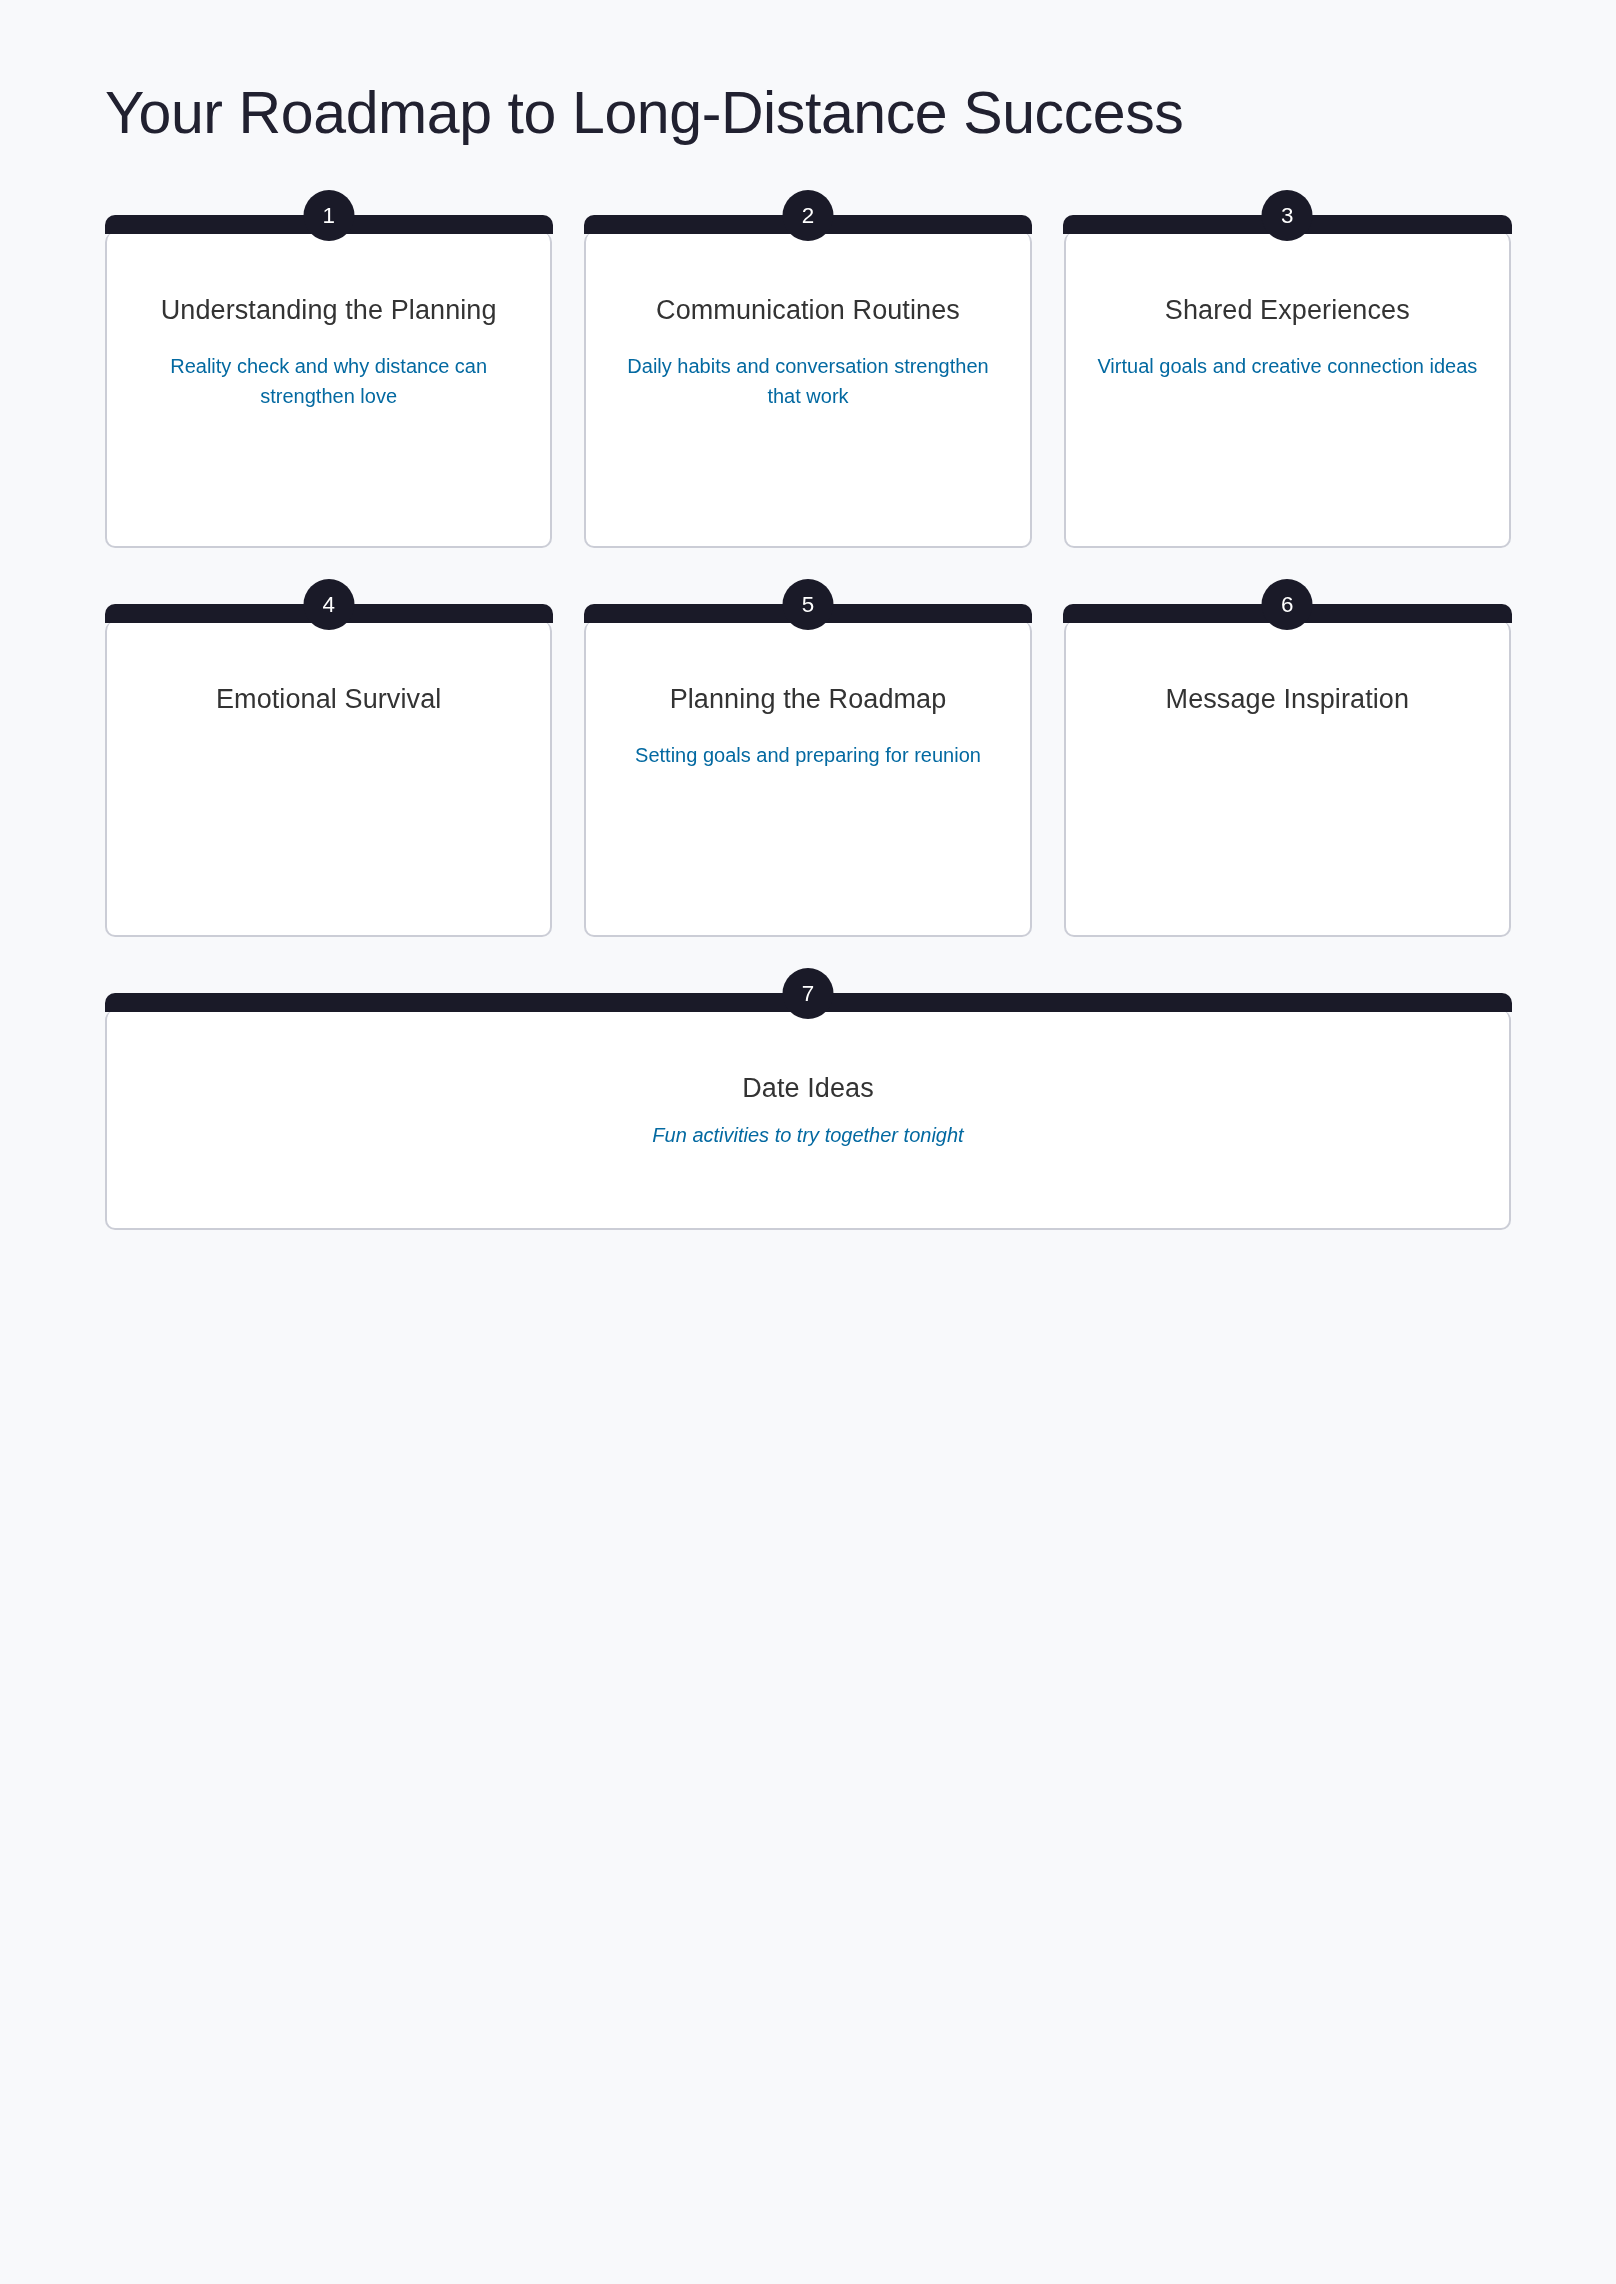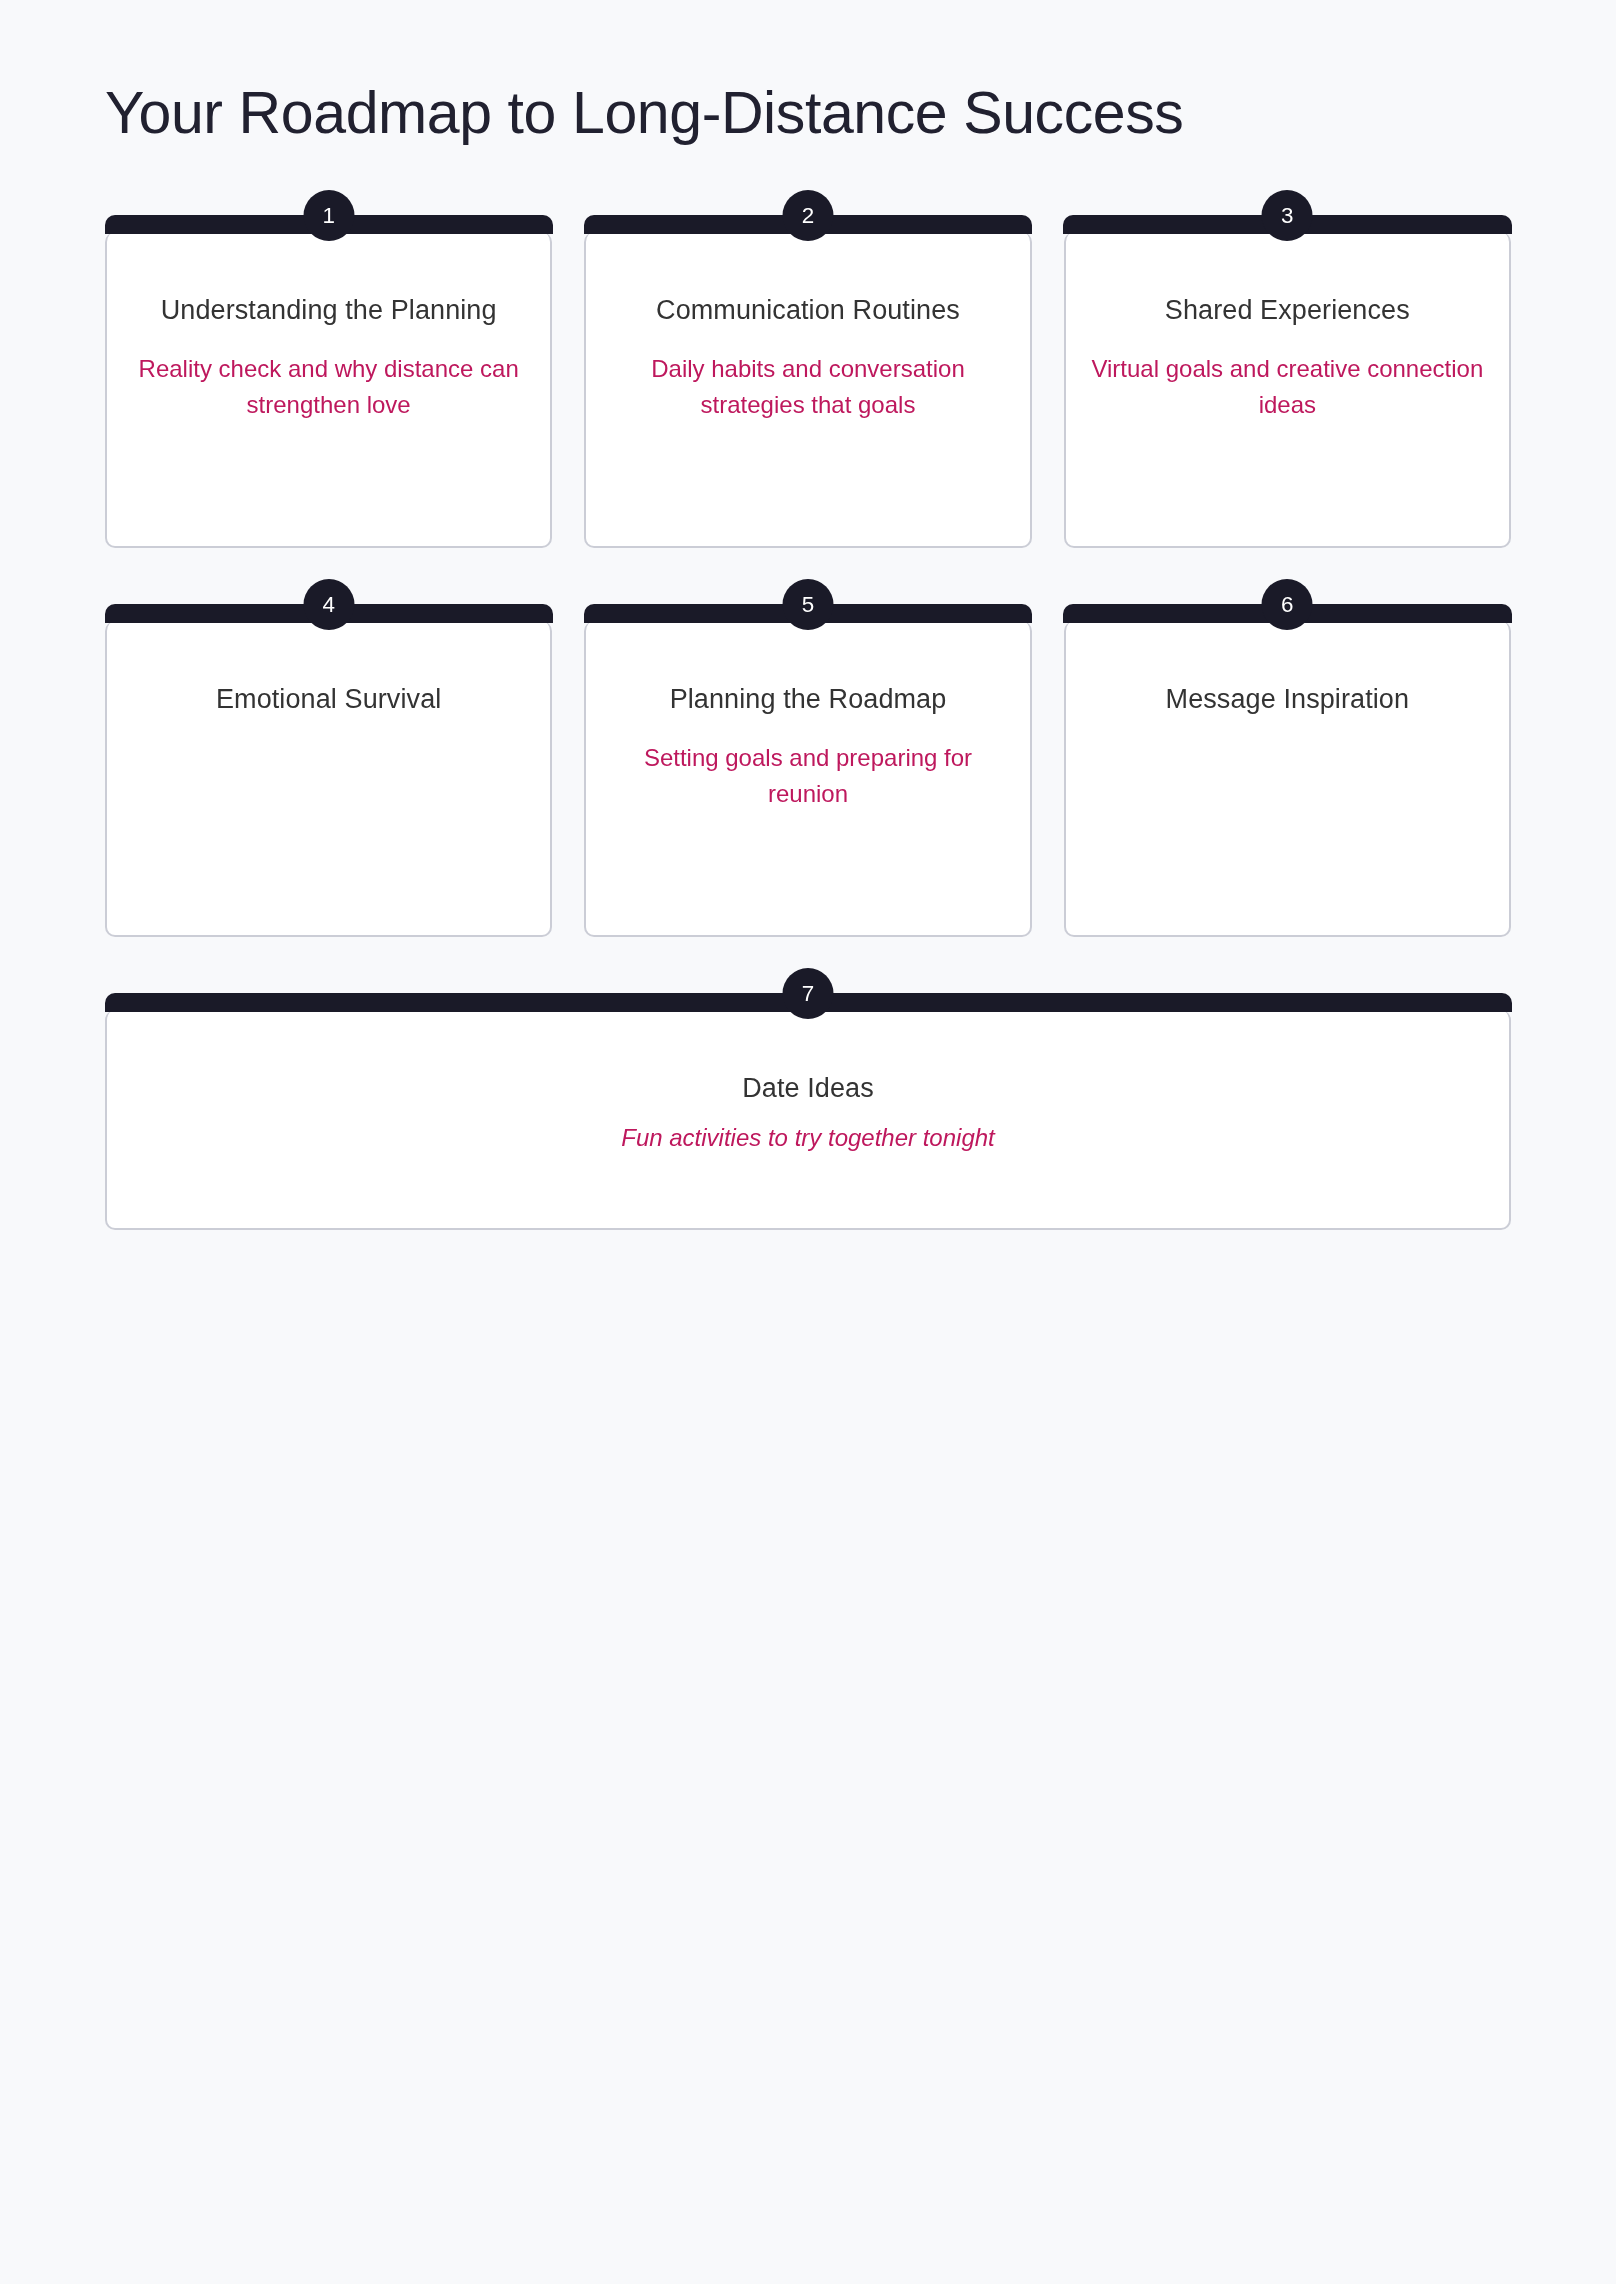--- a/index.html
+++ b/index.html
@@ -86,24 +86,24 @@
   .step-title {
     font-size: 27px;
     font-weight: 300;
     line-height: 1.28;
     color: #333333;
     letter-spacing: 0.1px;
   }
 
   .step-desc {
     margin-top: 23px;
-    font-size: 24px;
+    font-size: 20px;
     font-weight: 400;
     line-height: 1.52;
-    color: #be185d;
+    color: #0369a1;
     max-width: 100%;
   }
 
   
   .step-card.wide {
     grid-column: 1 / -1;
     min-height: 220px;
     padding: 61px 25px 40px 25px;
   }
   .step-card.wide .step-desc { margin-top: 14px; font-style: italic; }
@@ -119,21 +119,21 @@
 
     <div class="step-card">
       <div class="step-badge">1</div>
       <div class="step-title">Understanding the Planning</div>
       <div class="step-desc">Reality check and why distance can strengthen love</div>
     </div>
 
     <div class="step-card">
       <div class="step-badge">2</div>
       <div class="step-title">Communication Routines</div>
-      <div class="step-desc">Daily habits and conversation strategies that goals</div>
+      <div class="step-desc">Daily habits and conversation strengthen that work</div>
     </div>
 
     <div class="step-card">
       <div class="step-badge">3</div>
       <div class="step-title">Shared Experiences</div>
       <div class="step-desc">Virtual goals and creative connection ideas</div>
     </div>
 
     <div class="step-card">
       <div class="step-badge">4</div>

